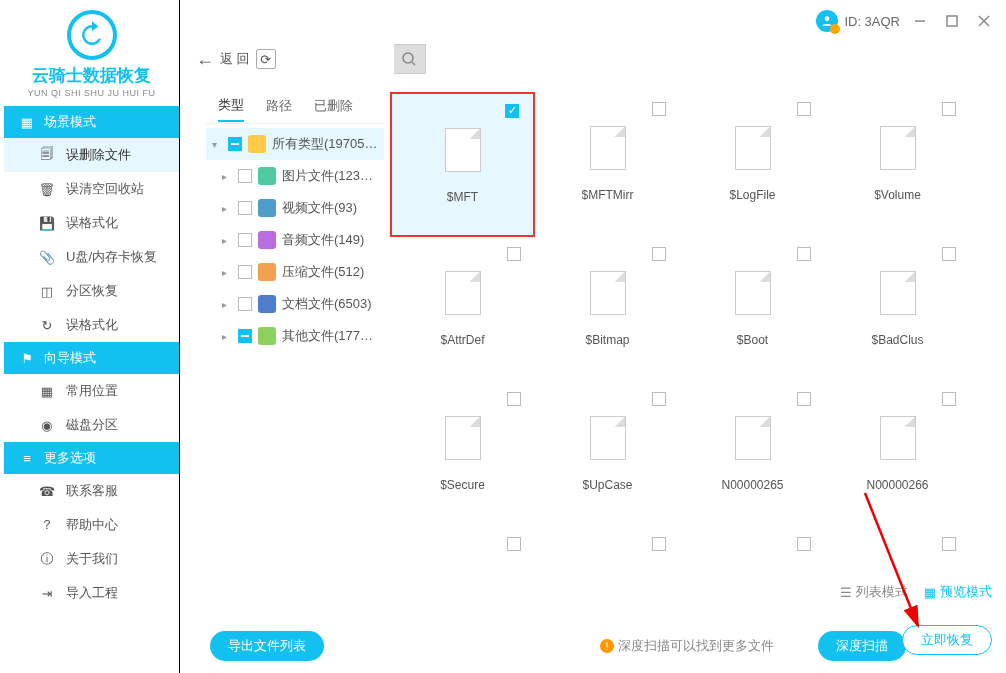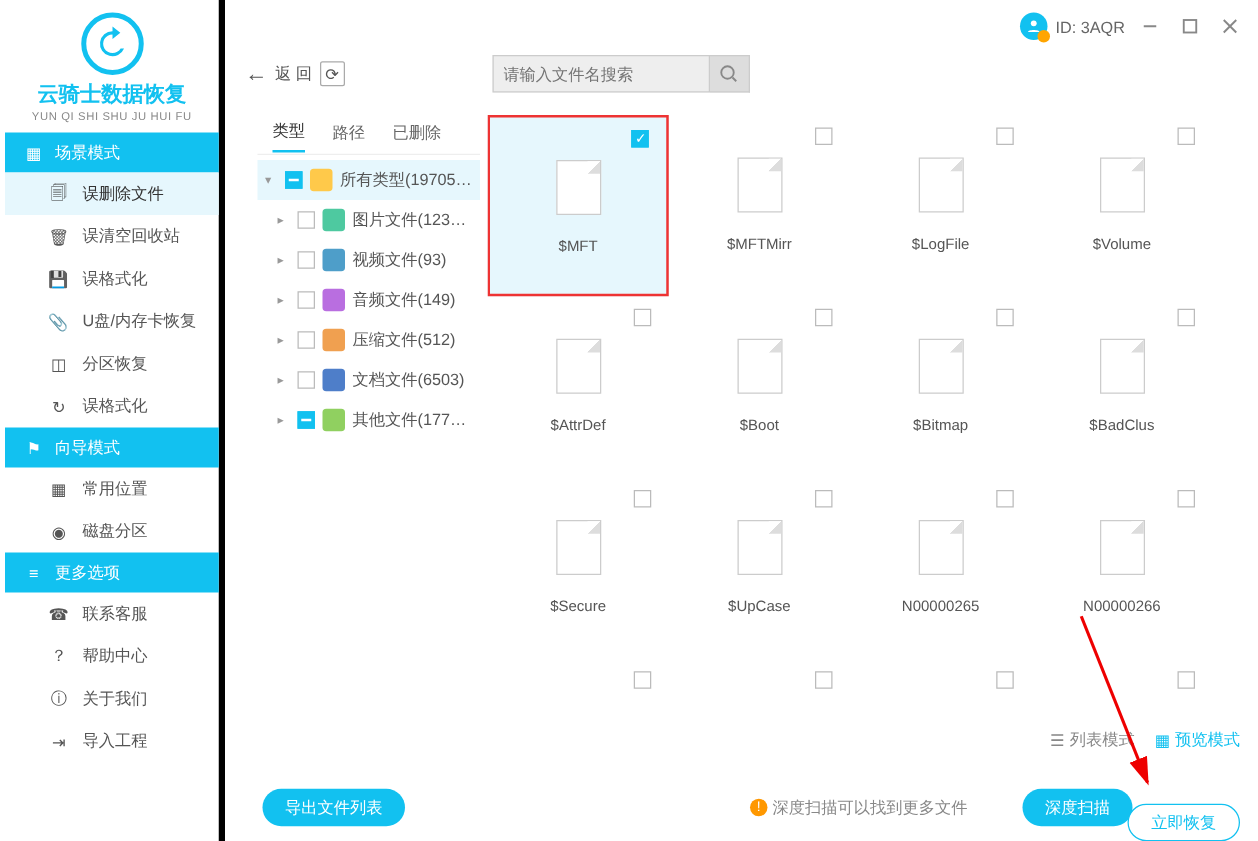--- a/index.html
+++ b/index.html
@@ -1,19 +1,19 @@
 <!DOCTYPE html>
 <html><head>
 <meta charset="utf-8">
 <style>
 * { margin: 0; padding: 0; box-sizing: border-box; font-family: "Microsoft YaHei", Arial, sans-serif; font-size: 13px; }
 body { width: 1006px; height: 673px; background: #fff; position: relative; overflow: hidden; }
 
 
-.sidebar { position: absolute; left: 4px; top: 0; width: 176px; height: 673px; background: #fff; border-right: 5px solid #000000; }
+.sidebar { position: absolute; left: 4px; top: 0; width: 176px; height: 673px; background: #fff; border-right: 1px solid #000000; }
 .logo-area { text-align: center; padding: 10px 0 8px; }
 .logo-circle { width: 50px; height: 50px; border: 4px solid #12c1f0; border-radius: 50%; margin: 0 auto 6px; display: flex; align-items: center; justify-content: center; }
 .logo-circle svg { width: 30px; height: 30px; }
 .logo-text { color: #12c1f0; font-size: 17px; font-weight: bold; line-height: 1.2; }
 .logo-sub { color: #888; font-size: 9px; letter-spacing: 0.5px; margin-top: 2px; }
 
 .section-header { background: #12c1f0; color: #fff; height: 32px; display: flex; align-items: center; padding-left: 14px; gap: 8px; }
 .section-header .sh-icon { display: inline-flex; width: 18px; justify-content: center; }
 .nav-item { height: 34px; display: flex; align-items: center; padding-left: 34px; gap: 10px; color: #555; cursor: pointer; }
 .nav-item.active { background: #e6f7fd; color: #333; }
@@ -67,21 +67,21 @@
 .bottom-area { position: absolute; left: 206px; right: 14px; bottom: 10px; height: 80px; }
 .mode-toggle { position: absolute; right: 0; top: 0; display: flex; gap: 16px; align-items: center; color: #888; }
 .mode-item { display: flex; gap: 4px; align-items: center; cursor: pointer; }
 .mode-item.active { color: #12c1f0; }
 .status-line { position: absolute; left: 4px; top: 24px; color: #555; font-size: 12px; }
 .btn { height: 30px; padding: 0 18px; border-radius: 15px; display: inline-flex; align-items: center; cursor: pointer; font-size: 13px; }
 .btn-export { position: absolute; left: 4px; top: 48px; background: #12c1f0; color: #fff; }
 .tip-text { position: absolute; left: 394px; top: 54px; color: #888; font-size: 12px; display: flex; align-items: center; gap: 4px; }
 .tip-text .warn-icon { width: 14px; height: 14px; background: #ff9800; border-radius: 50%; color: #fff; font-size: 11px; display: inline-flex; align-items: center; justify-content: center; }
 .btn-deep { position: absolute; right: 86px; top: 48px; background: #12c1f0; color: #fff; }
-.btn-recover { position: absolute; right: 0; top: 60px; border: 1px solid #12c1f0; color: #12c1f0; background: #fff; }
+.btn-recover { position: absolute; right: 0; top: 42px; border: 1px solid #12c1f0; color: #12c1f0; background: #fff; }
 
 
 .anno-arrow { position: absolute; pointer-events: none; }
 
 
 .ic-folder { background: #ffc94a; }
 .ic-img { background: #4ec9a0; }
 .ic-video { background: #4e9ec9; }
 .ic-audio { background: #b96ee0; }
 .ic-zip { background: #f0a050; }
@@ -195,21 +195,20 @@
     </span>
 </div>
 
 <div class="toolbar">
   <div class="back-btn">
     <span class="arrow-icon">←</span>
     <span>返    回</span>
     <span class="back-sq">⟳</span>
   </div>
   <div class="search-wrap">
-    <input class="search-input" placeholder="请输入文件名搜索" style="">
     <span class="search-btn">
       <svg width="16" height="16" viewBox="0 0 16 16">
           <circle cx="7" cy="7" r="5" fill="none" stroke="#888" stroke-width="1.5"></circle>
           <line x1="11" y1="11" x2="14" y2="14" stroke="#888" stroke-width="1.5"></line>
         </svg>
     </span>
   </div>
 </div>
 
 <div class="tree-col">
@@ -286,26 +285,26 @@
       <span class="file-name">$Volume</span>
     </div>
     <div class="file-card">
       <span class="file-check"></span>
       <span class="file-thumb"></span>
       <span class="file-name">$AttrDef</span>
     </div>
     <div class="file-card">
       <span class="file-check"></span>
       <span class="file-thumb"></span>
+      <span class="file-name">$Bitmap</span>
+    </div>
+    <div class="file-card">
+      <span class="file-check"></span>
+      <span class="file-thumb"></span>
       <span class="file-name">$Boot</span>
-    </div>
-    <div class="file-card">
-      <span class="file-check"></span>
-      <span class="file-thumb"></span>
-      <span class="file-name">$Bitmap</span>
     </div>
     <div class="file-card">
       <span class="file-check"></span>
       <span class="file-thumb"></span>
       <span class="file-name">$BadClus</span>
     </div>
     <div class="file-card">
       <span class="file-check"></span>
       <span class="file-thumb"></span>
       <span class="file-name">$Secure</span>

